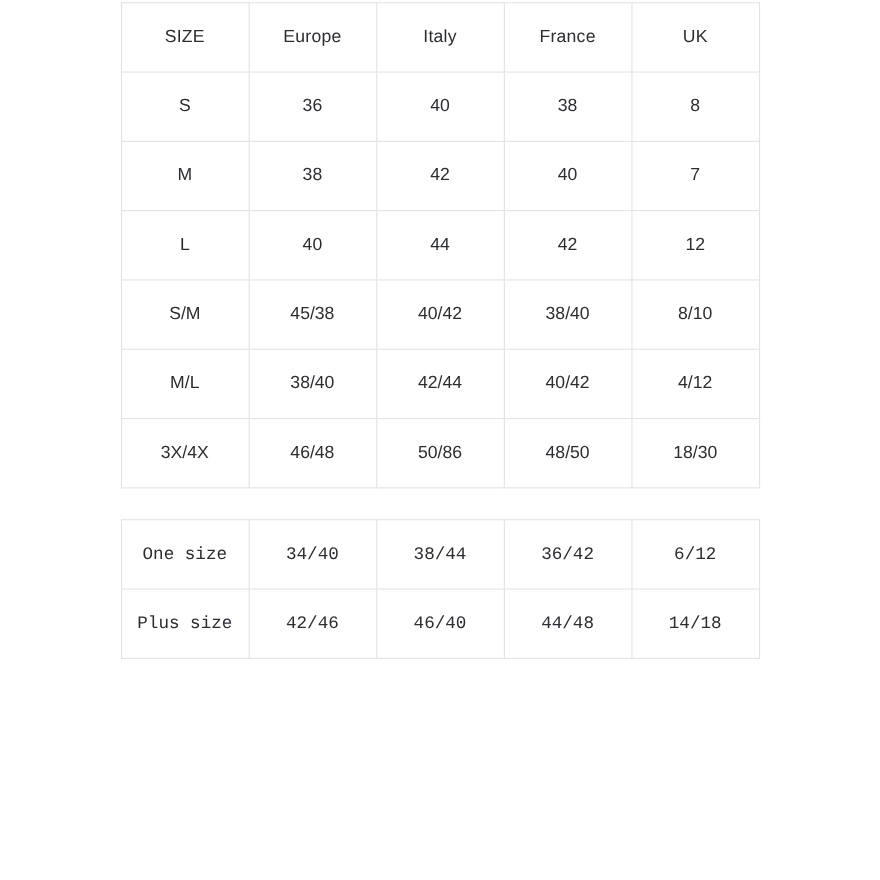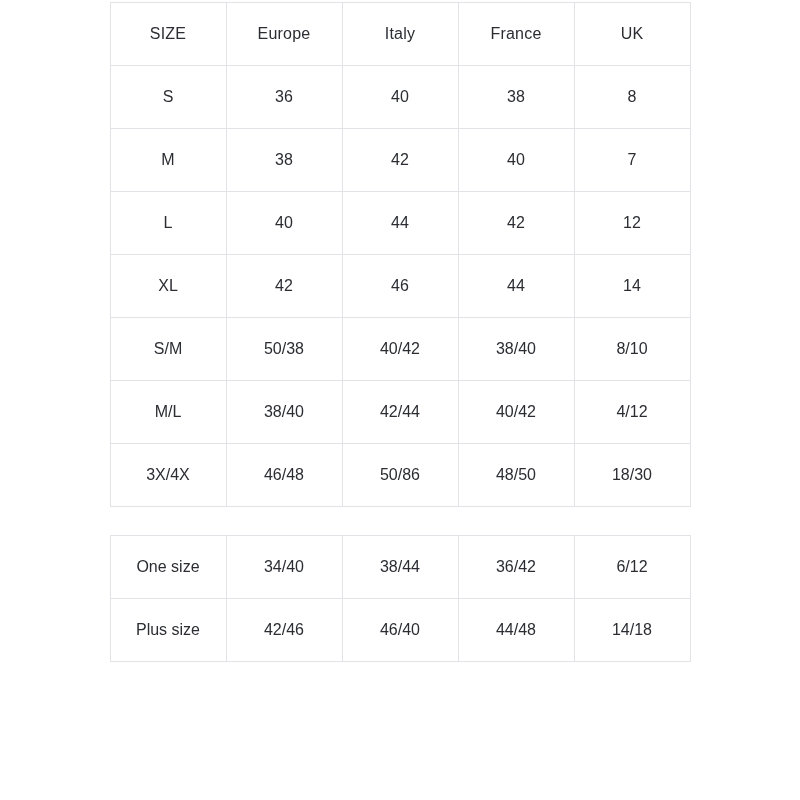--- a/index.html
+++ b/index.html
@@ -56,20 +56,21 @@
     color: #34363c;
   }
   .main-table-wrap {
     margin-top: 2px;
   }
   .secondary-table-wrap {
     margin-top: 28px;
   }
   table.size-table.secondary td {
     height: 62px;
+    font-family: Liberation Mono, monospace;
   }
 </style>
 </head>
 <body>
 
 <div class="page">
 
   <div class="main-table-wrap">
     <table class="size-table primary">
       <colgroup>
@@ -104,29 +105,22 @@
           <td class="row-value">7</td>
         </tr>
         <tr>
           <td class="row-label">L</td>
           <td class="row-value">40</td>
           <td class="row-value">44</td>
           <td class="row-value">42</td>
           <td class="row-value">12</td>
         </tr>
         <tr>
-          <td class="row-label">XL</td>
-          <td class="row-value">42</td>
-          <td class="row-value">46</td>
-          <td class="row-value">44</td>
-          <td class="row-value">14</td>
-        </tr>
-        <tr>
           <td class="row-label">S/M</td>
-          <td class="row-value">50/38</td>
+          <td class="row-value">45/38</td>
           <td class="row-value">40/42</td>
           <td class="row-value">38/40</td>
           <td class="row-value">8/10</td>
         </tr>
         <tr>
           <td class="row-label">M/L</td>
           <td class="row-value">38/40</td>
           <td class="row-value">42/44</td>
           <td class="row-value">40/42</td>
           <td class="row-value">4/12</td>

